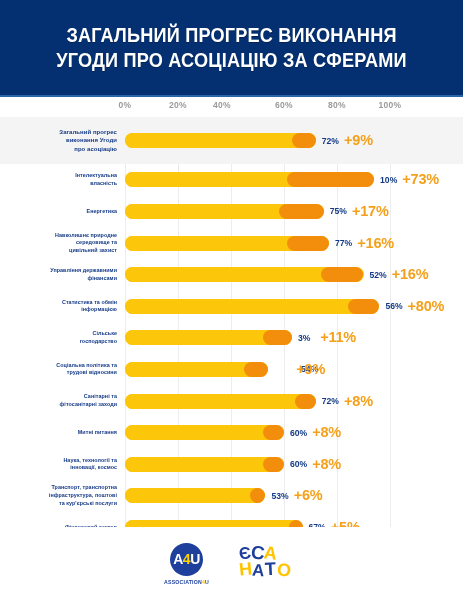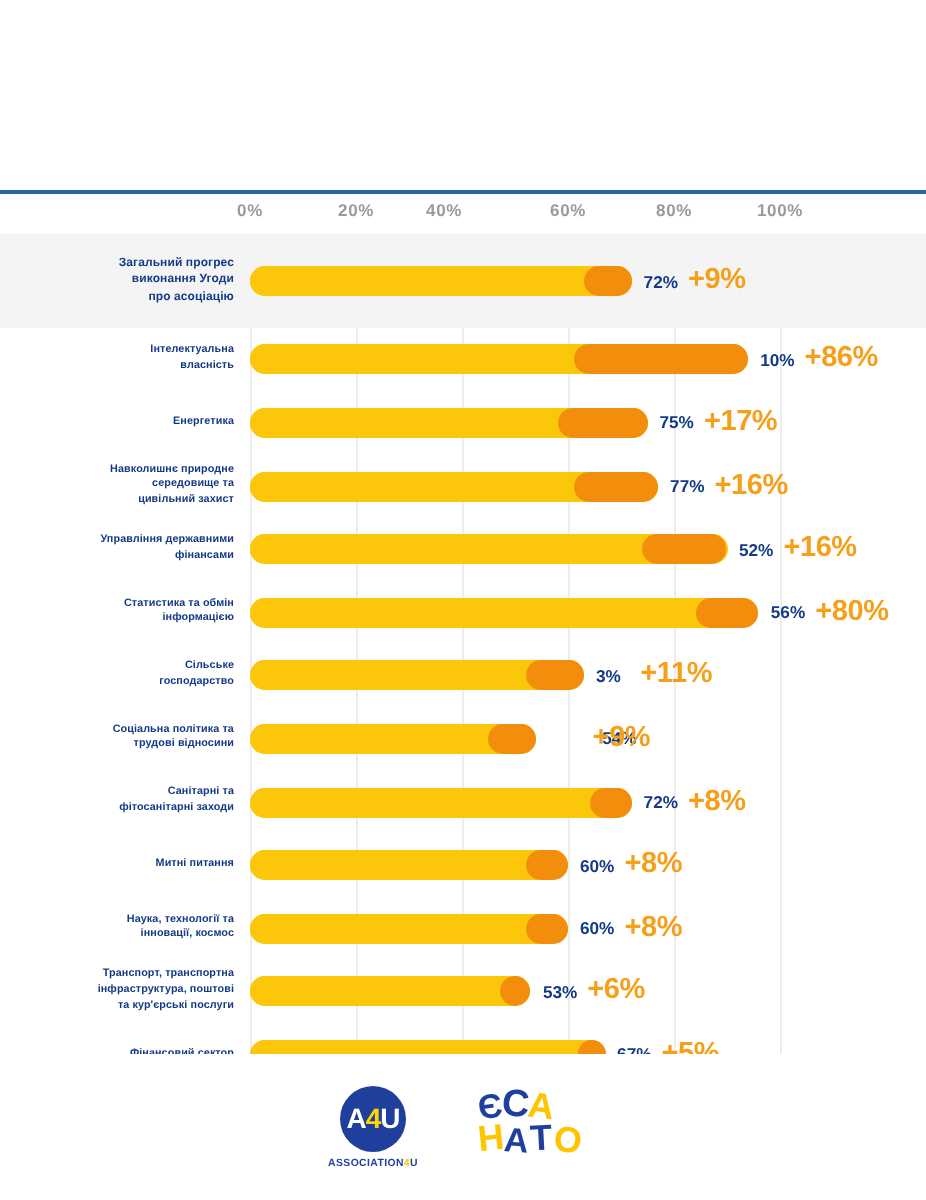--- a/index.html
+++ b/index.html
@@ -129,20 +129,24 @@
   }
   .nato-l{
     position:absolute;font-weight:bold;line-height:1;
   }
 </style>
 </head>
 <body>
 
 <div class="page">
 
+  <div class="header">
+    <div class="header-line">ЗАГАЛЬНИЙ ПРОГРЕС ВИКОНАННЯ</div>
+    <div class="header-line">УГОДИ ПРО АСОЦІАЦІЮ ЗА СФЕРАМИ</div>
+  </div>
   <div class="header-rule"></div>
 
   <div class="chart">
     <div class="axis" id="axis">
         <div class="axis-tick" style="left: 125px;">0%</div>
         <div class="axis-tick" style="left: 178px;">20%</div>
         <div class="axis-tick" style="left: 222px;">40%</div>
         <div class="axis-tick" style="left: 284px;">60%</div>
         <div class="axis-tick" style="left: 337px;">80%</div>
         <div class="axis-tick" style="left: 390px;">100%</div>
@@ -175,21 +179,21 @@
           <div class="row-label" style="left: 18px; width: 99px; top: 55.2px;">
             <div>Інтелектуальна</div>
             <div>власність</div>
           </div>
           <div class="bar-track" style="left: 125px; top: 55.3px; width: 249.1px;">
             <div class="bar-base" style="width: 249.1px;"></div>
             <div class="bar-delta" style="left: 161.65px; width: 87.45px;"></div>
             <div class="bar-base-cap" style="left: 0px; width: 161.65px;"></div>
           </div>
           <div class="val-pct" style="left: 380.1px; top: 57.8px;">10%</div>
-          <div class="val-delta" style="left: 402.3px; top: 54.3px;">+86%</div>
+          <div class="val-delta" style="left: 402.3px; top: 54.3px;">+73%</div>
         </div>
         <div class="row" style="height: 0px;">
           <div class="row-label" style="left: 18px; width: 99px; top: 90.6px;">
             <div>Енергетика</div>
           </div>
           <div class="bar-track" style="left: 125px; top: 86.9px; width: 198.75px;">
             <div class="bar-base" style="width: 198.75px;"></div>
             <div class="bar-delta" style="left: 153.7px; width: 45.05px;"></div>
             <div class="bar-base-cap" style="left: 0px; width: 153.7px;"></div>
           </div>

